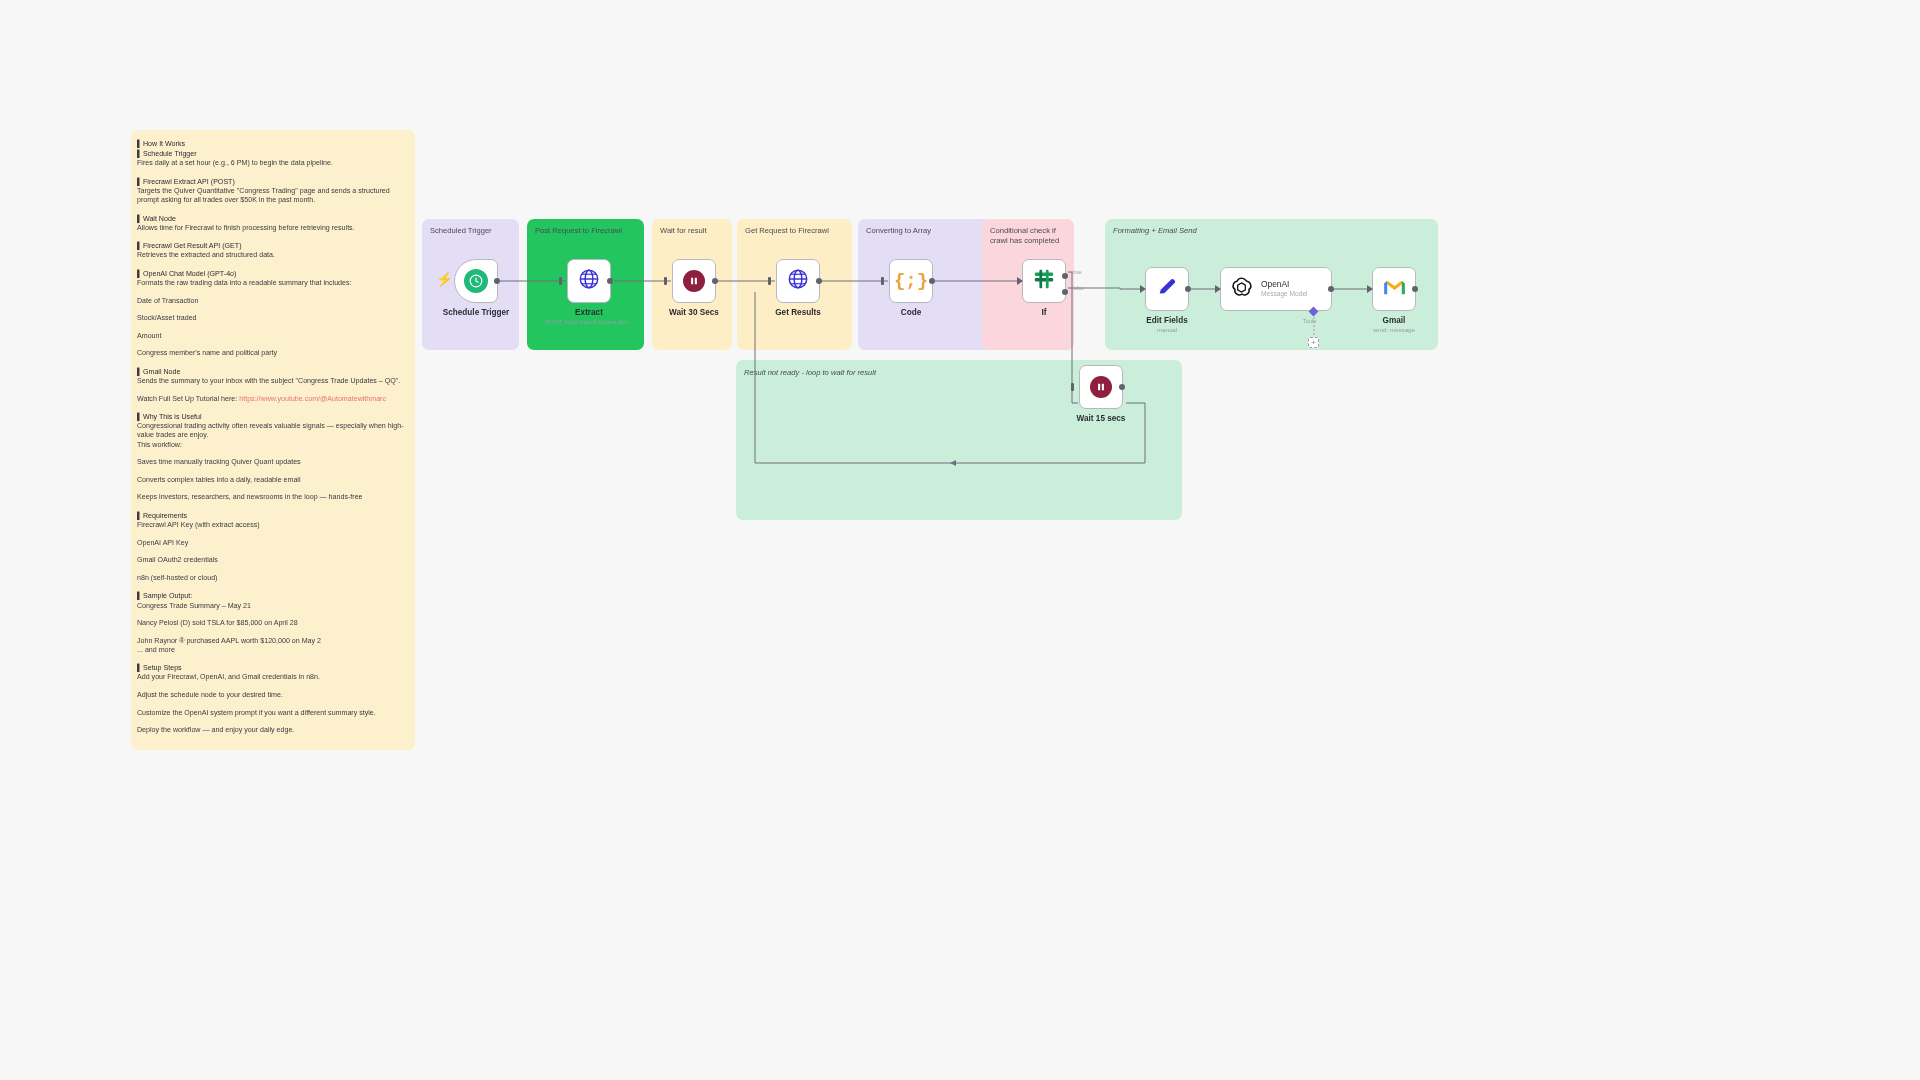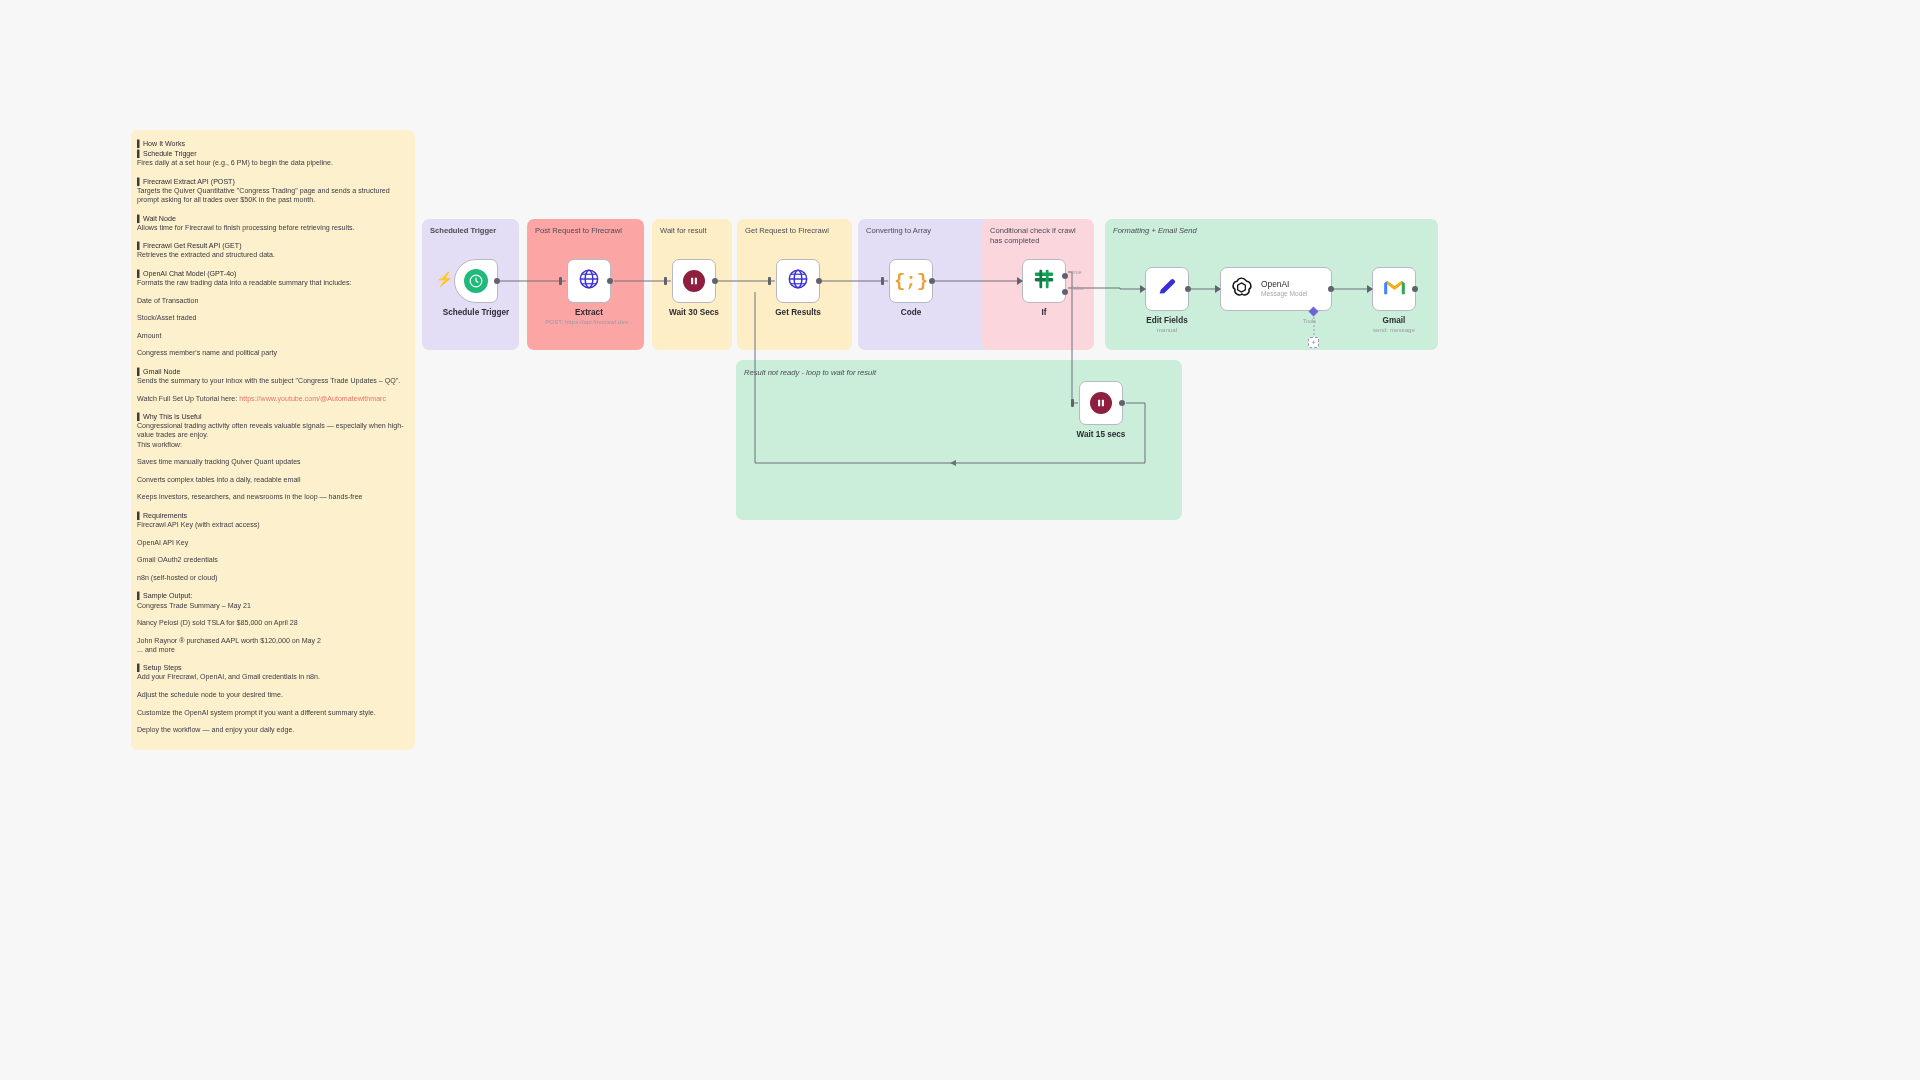--- a/index.html
+++ b/index.html
@@ -35,21 +35,21 @@
   }
   .grp-title {
     position: absolute;
     top: 7px; left: 8px;
     font-size: 7.6px;
     color: #4a4a54;
     line-height: 10px;
     max-width: 110px;
   }
   .g-purple { background: #e3ddf6; }
-  .g-orange { background: #fca5a5; text-align: right; }
+  .g-orange { background: #22c55e; text-align: right; }
   .g-yellow { background: #fdeec6; }
   .g-pink   { background: #fbd7dd; }
   .g-green  { background: #caeeda; font-style: italic; }
 
   
   .node {
     position: absolute;
     background: #fff;
     border: 1px solid #b8b8c0;
     border-radius: 7px;
@@ -199,41 +199,41 @@
         <div class="s-line">Add your Firecrawl, OpenAI, and Gmail credentials in n8n.</div>
         <div class="s-gap"></div>
         <div class="s-line">Adjust the schedule node to your desired time.</div>
         <div class="s-gap"></div>
         <div class="s-line">Customize the OpenAI system prompt if you want a different summary style.</div>
         <div class="s-gap"></div>
         <div class="s-line">Deploy the workflow — and enjoy your daily edge.</div>
       </div>
   </div>
 
-  <div class="grp g-purple" style="left:422px; top:219px; width:97px; height:131px;font-weight:bold;">
+  <div class="grp g-purple" style="left:422px; top:219px; width:97px; height:131px;">
     <div class="grp-title">Scheduled Trigger</div>
   </div>
 
   <div class="grp g-orange" style="left:527px; top:219px; width:117px; height:131px;">
     <div class="grp-title">Post Request to Firecrawl</div>
   </div>
 
   <div class="grp g-yellow" style="left:652px; top:219px; width:80px; height:131px;">
     <div class="grp-title">Wait for result</div>
   </div>
 
   <div class="grp g-yellow" style="left:737px; top:219px; width:115px; height:131px;">
     <div class="grp-title">Get Request to Firecrawl</div>
   </div>
 
   <div class="grp g-purple" style="left:858px; top:219px; width:134px; height:131px;">
     <div class="grp-title">Converting to Array</div>
   </div>
 
-  <div class="grp g-pink" style="left:982px; top:219px; width:112px; height:131px;">
+  <div class="grp g-pink" style="left:982px; top:219px; width:92px; height:131px;">
     <div class="grp-title" style="max-width:98px; white-space:normal;">Conditional check if crawl has completed</div>
   </div>
 
   <div class="grp g-green" style="left:1105px; top:219px; width:333px; height:131px;">
     <div class="grp-title">Formatting + Email Send</div>
   </div>
 
   <div class="grp g-green" style="left:736px; top:360px; width:446px; height:160px;">
     <div class="sticky-sm-title">Result not ready - loop to wait for result</div>
   </div>
@@ -383,21 +383,21 @@
         <path d="M4.4 2.7 L12 8.3 l7.6-5.6 v3.1 L12 11.8 4.4 5.8z" fill="#ea4335"></path>
         <path d="M4.4 5.8 L12 11.8 19.6 5.8 V2.7 L12 8.3 4.4 2.7z" fill="#fbbc04" opacity="0.9"></path>
       </svg>
     </div>
     <div class="arrow-in"></div>
     <div class="dot dot-out"></div>
     <div class="node-label">Gmail</div>
     <div class="node-sub">send: message</div>
   </div>
 
-  <div class="node node-sq" style="left:1079px; top:381px;">
+  <div class="node node-sq" style="left:1079px; top:365px;">
     <div style="width:22px;height:22px;border-radius:50%;background:#8e1f3f;display:flex;align-items:center;justify-content:center;">
       <svg width="10" height="10" viewBox="0 0 24 24">
         <rect x="5" y="4" width="5" height="16" fill="#fff" rx="1"></rect>
         <rect x="14" y="4" width="5" height="16" fill="#fff" rx="1"></rect>
       </svg>
     </div>
     <div class="stub-in"></div>
     <div class="dot dot-out"></div>
     <div class="node-label">Wait 15 secs</div>
   </div>

